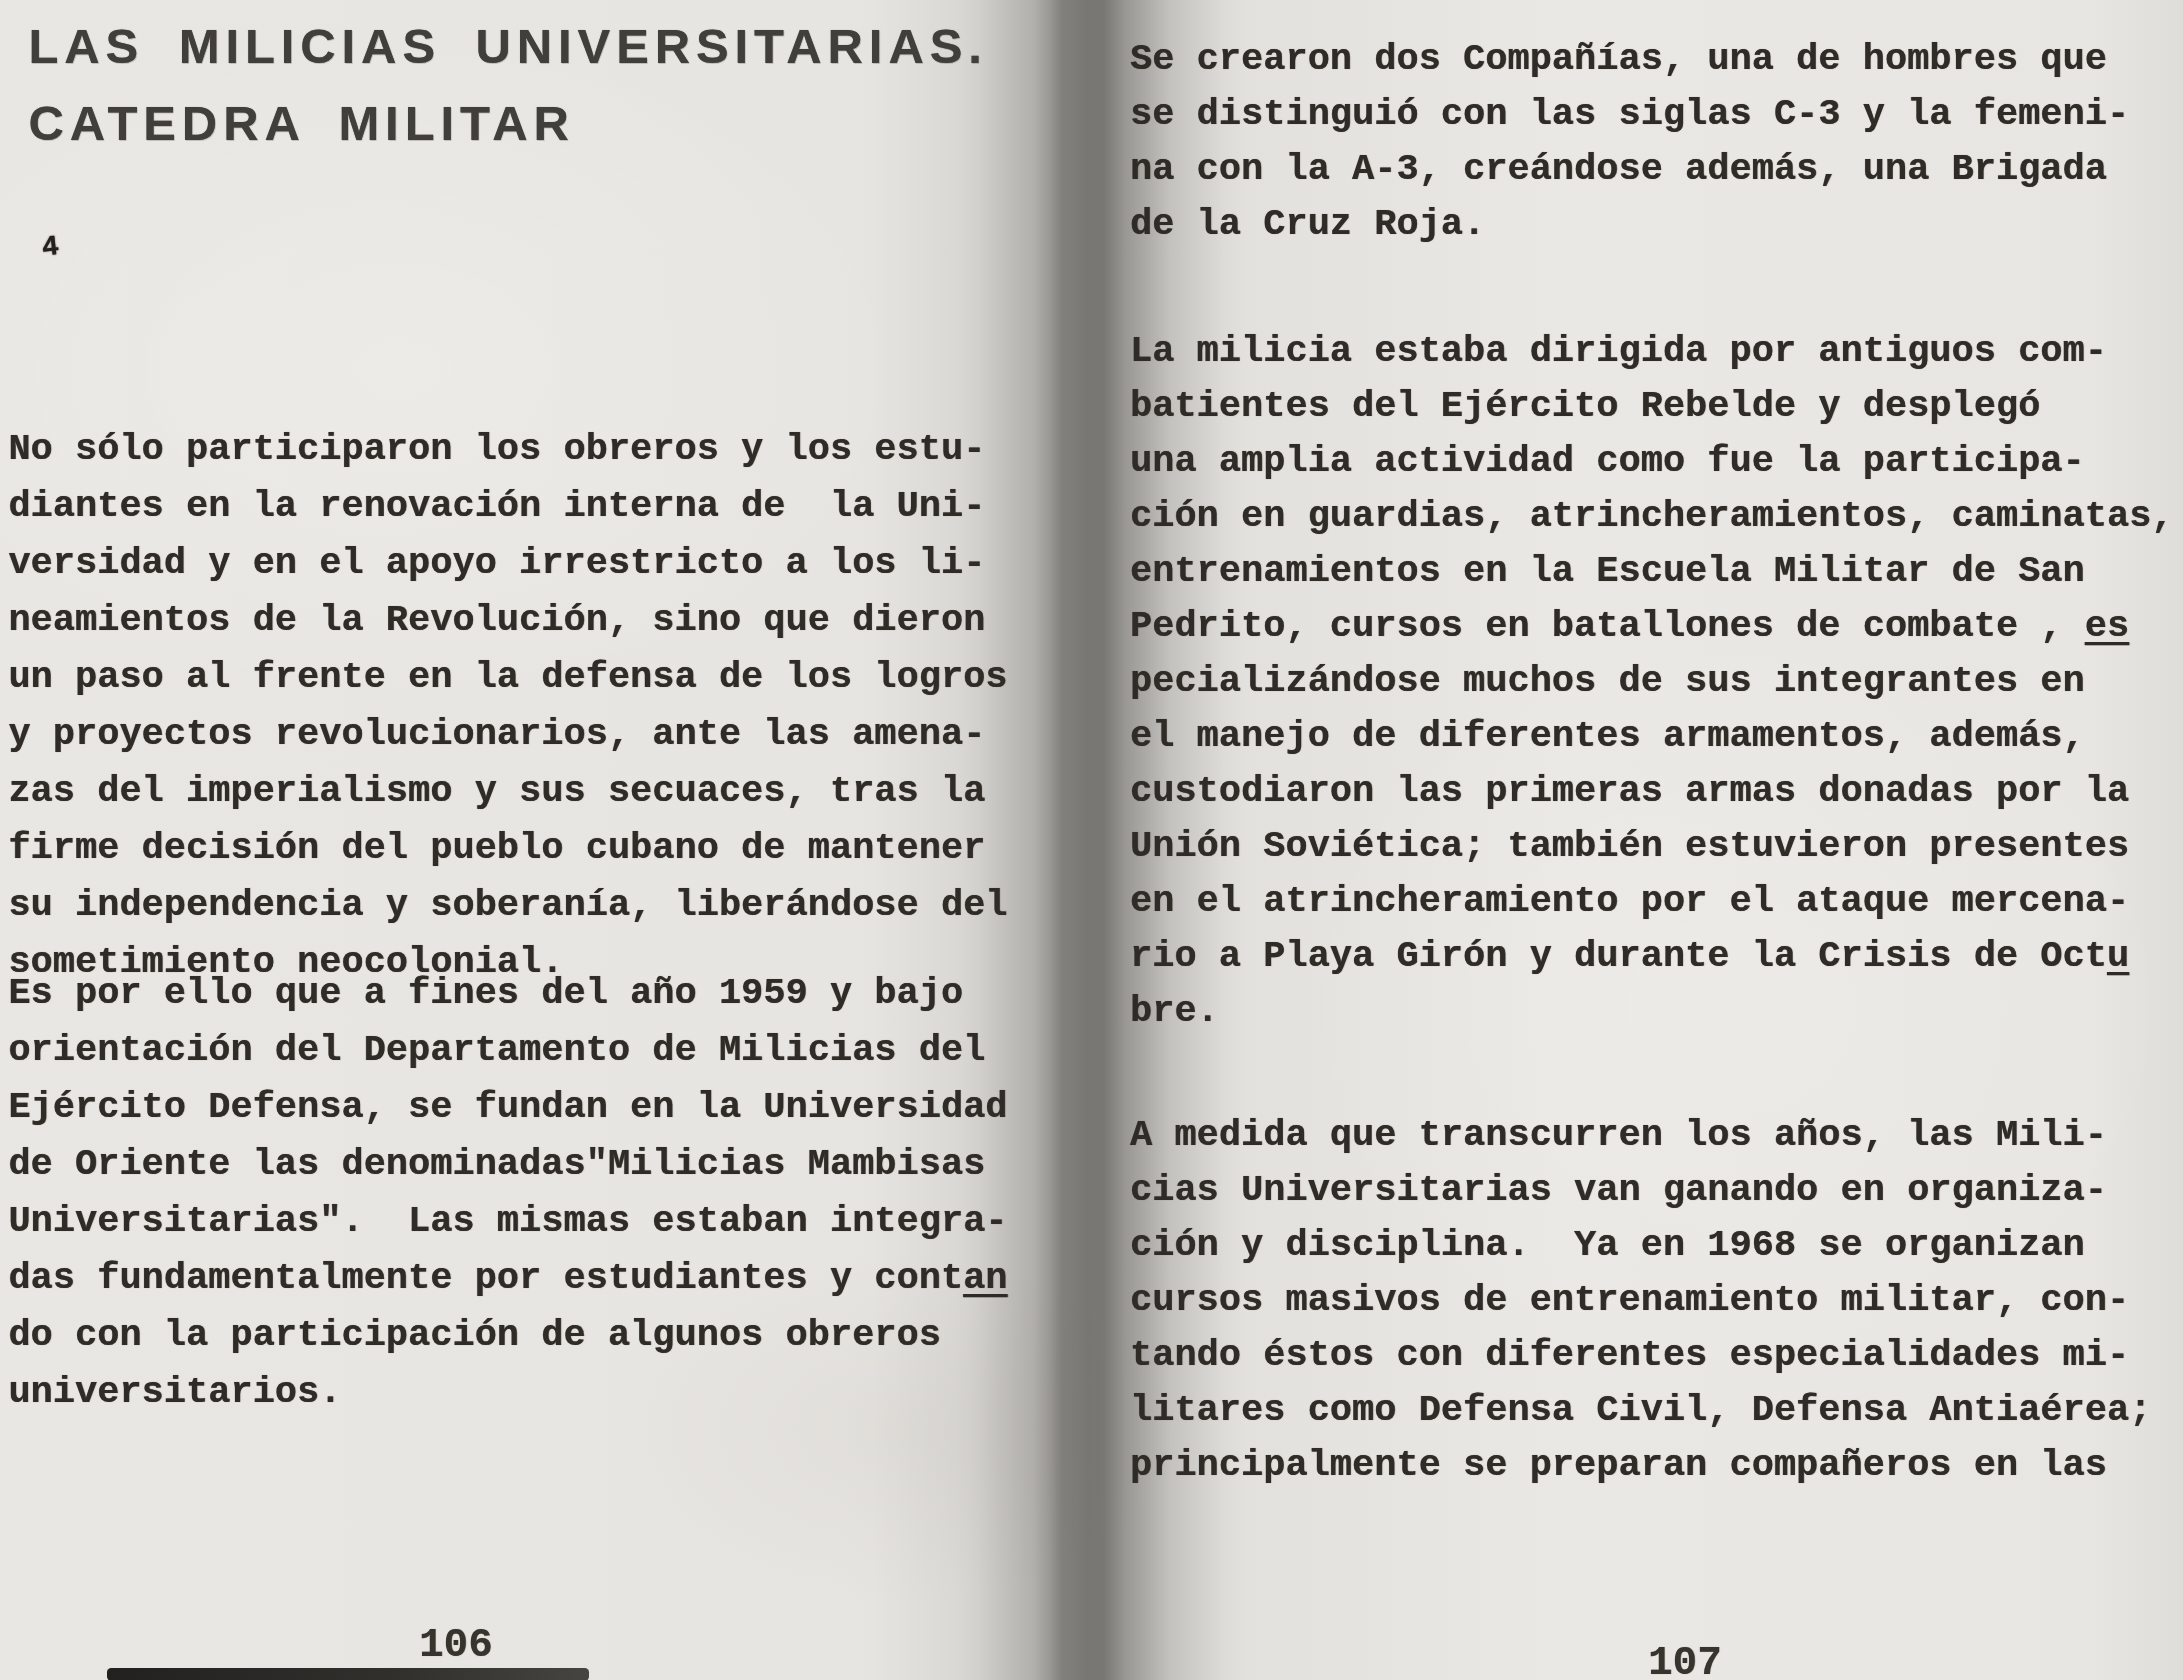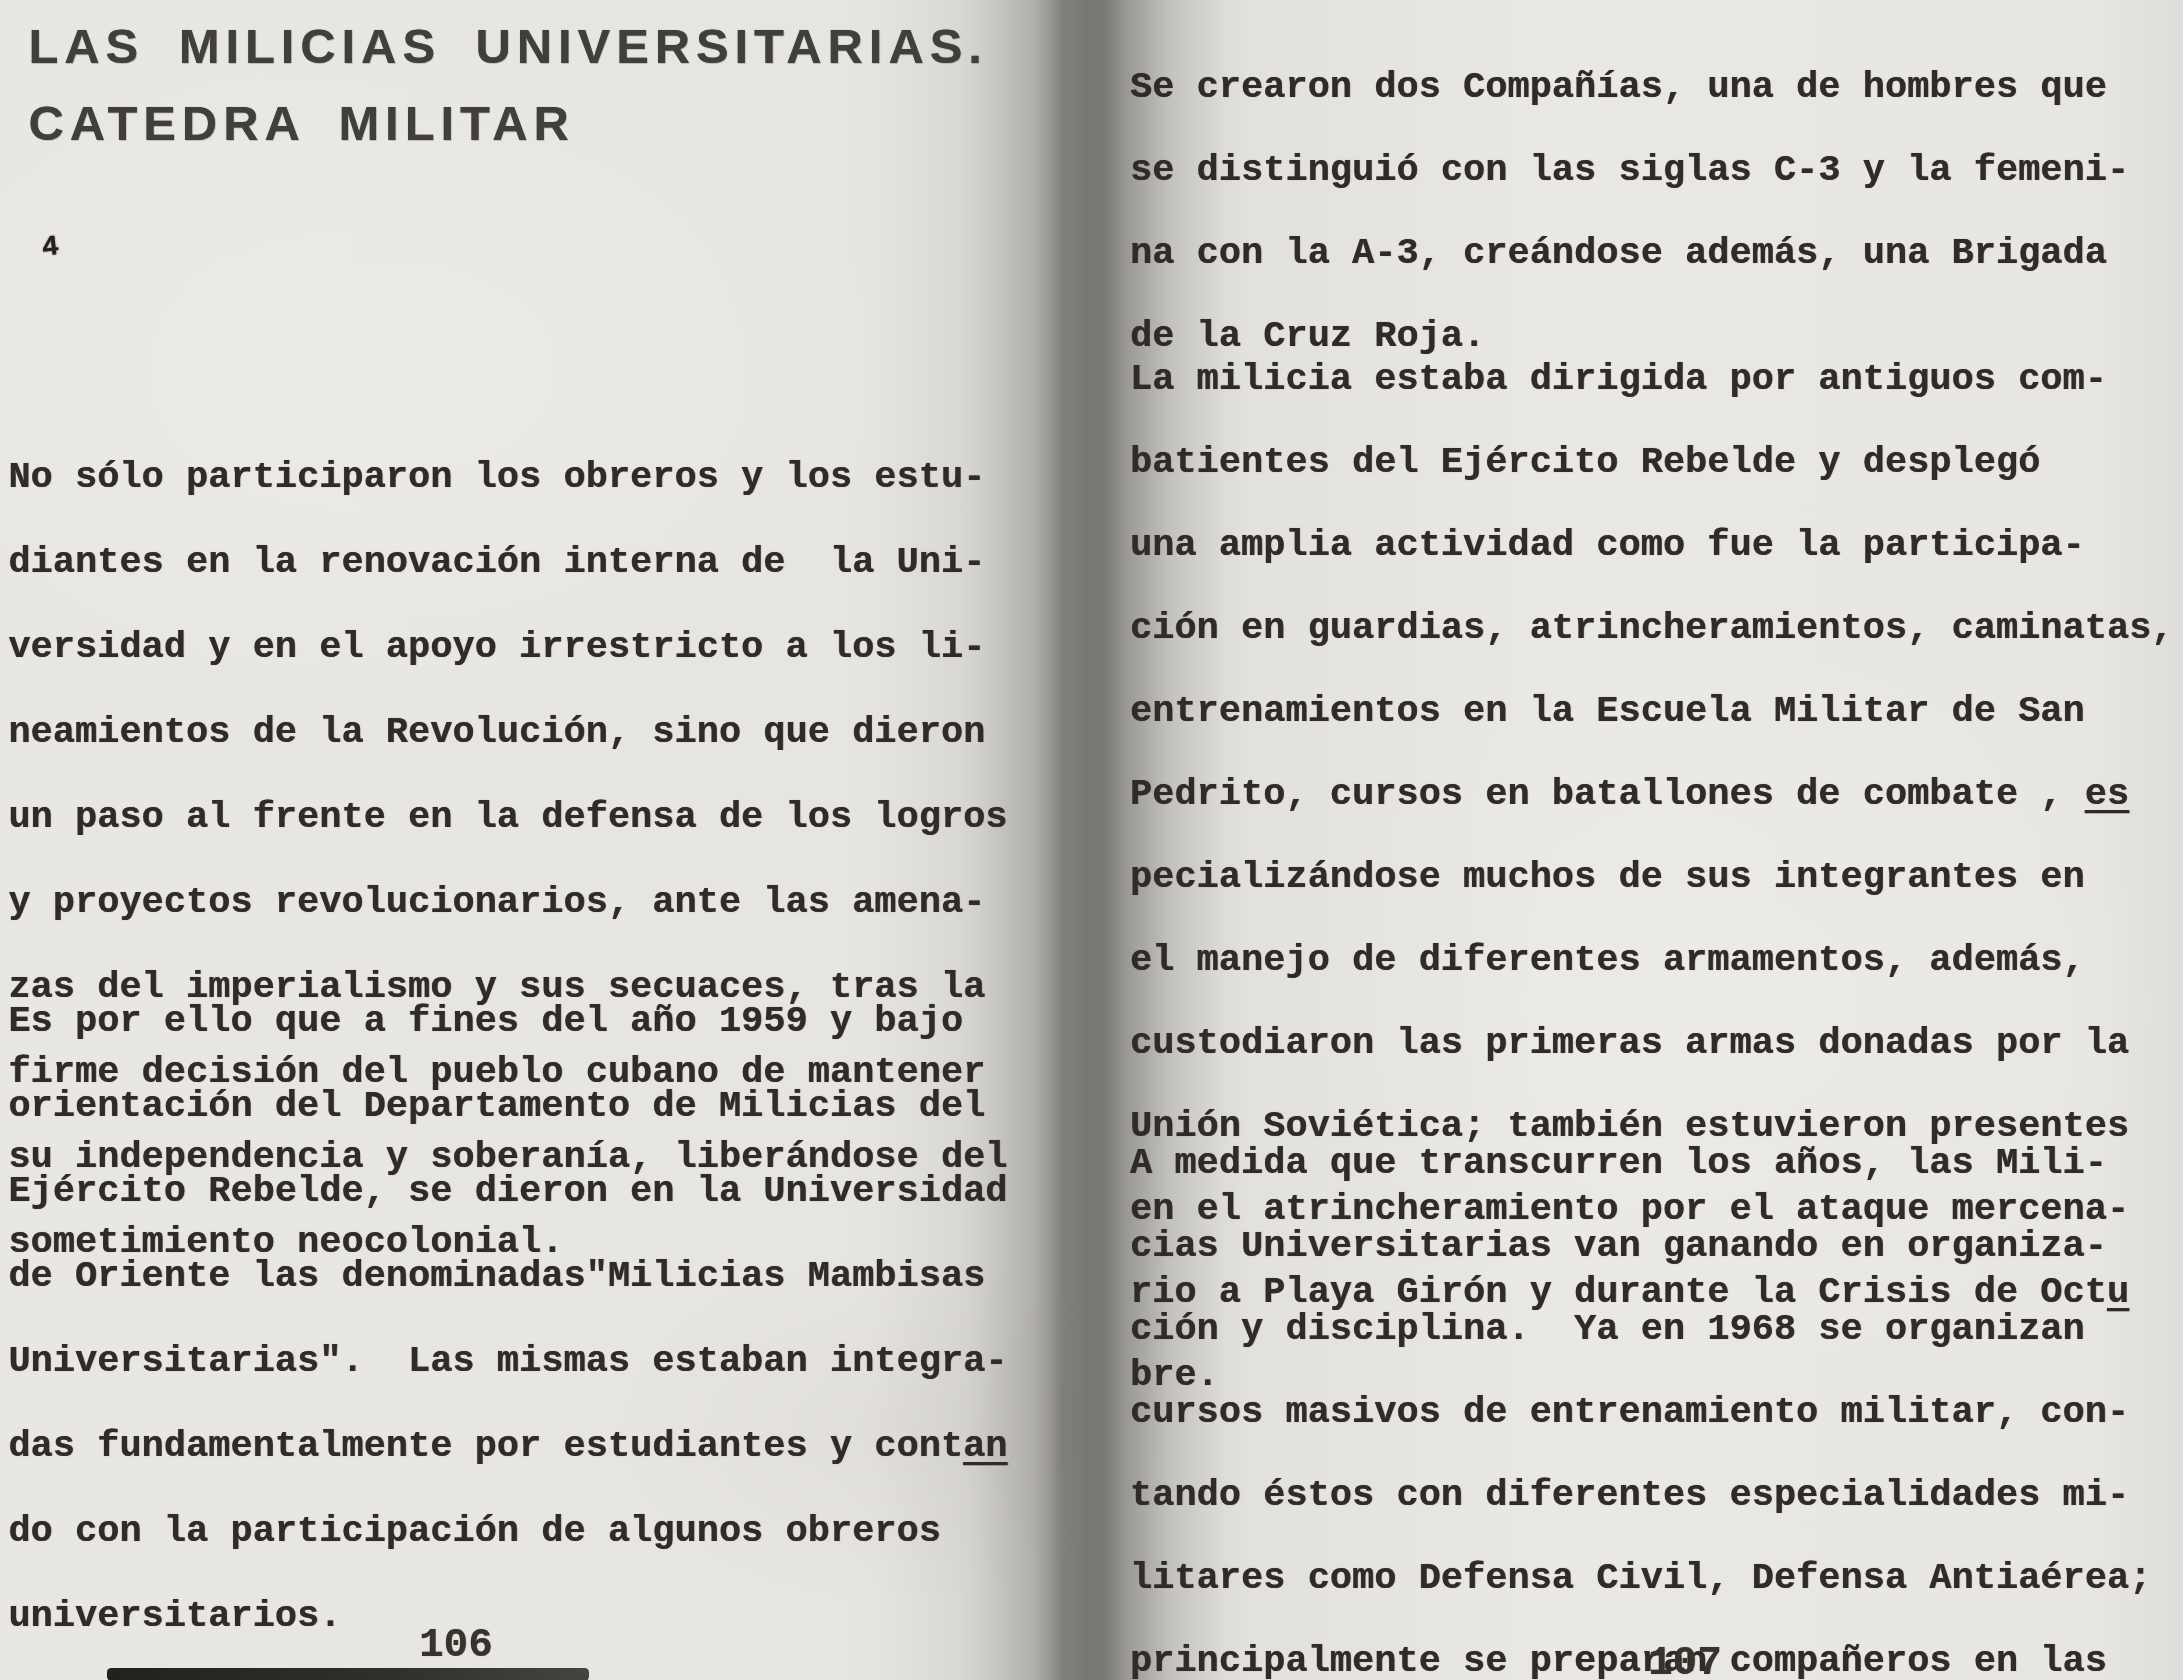--- a/index.html
+++ b/index.html
@@ -37,21 +37,20 @@
   .page-left .line { line-height: 57px; }
   .page-right .para { left: 1130px; }
   .page-right .line { line-height: 55px; }
   .line {
     white-space: pre;
     font-family: "Liberation Mono", monospace;
     font-weight: 700;
     font-size: 37px;
     color: #2f2b26;
     text-shadow: 0.4px 0.4px 0.8px rgba(44,40,34,0.62), -0.3px 0.3px 0.5px rgba(44,40,34,0.30);
-    margin-top: 28px;
   }
   .line .u { text-decoration: underline; text-underline-offset: 5.9px; }
   .ink-mark {
     position: absolute; left: 42px; top: 231px;
     font-size: 28.5px; font-weight: 700;
     color: #24211d;
     transform: rotate(-6deg);
     text-shadow: 0 0 1.7px rgba(20,18,16,0.8);
   }
   .page-number {
@@ -115,21 +114,21 @@
         <div class="line"><span>y proyectos revolucionarios, ante las amena-</span></div>
         <div class="line"><span>zas del imperialismo y sus secuaces, tras la</span></div>
         <div class="line"><span>firme decisión del pueblo cubano de mantener</span></div>
         <div class="line"><span>su independencia y soberanía, liberándose del</span></div>
         <div class="line"><span>sometimiento neocolonial.</span></div>
       </div>
 
     <div class="para body-text" style="top: 965px;">
         <div class="line"><span>Es por ello que a fines del año 1959 y bajo</span></div>
         <div class="line"><span>orientación del Departamento de Milicias del</span></div>
-        <div class="line"><span>Ejército Rebelde, se dieron en la Universidad</span></div>
+        <div class="line"><span>Ejército Defensa, se fundan en la Universidad</span></div>
         <div class="line"><span>de Oriente las denominadas"Milicias Mambisas</span></div>
         <div class="line"><span>Universitarias".  Las mismas estaban integra-</span></div>
         <div class="line"><span>das fundamentalmente por estudiantes y cont</span><span class="u">an</span></div>
         <div class="line"><span>do con la participación de algunos obreros</span></div>
         <div class="line"><span>universitarios.</span></div>
       </div>
 
     <div class="page-number left-num">106</div>
   </section>
 

